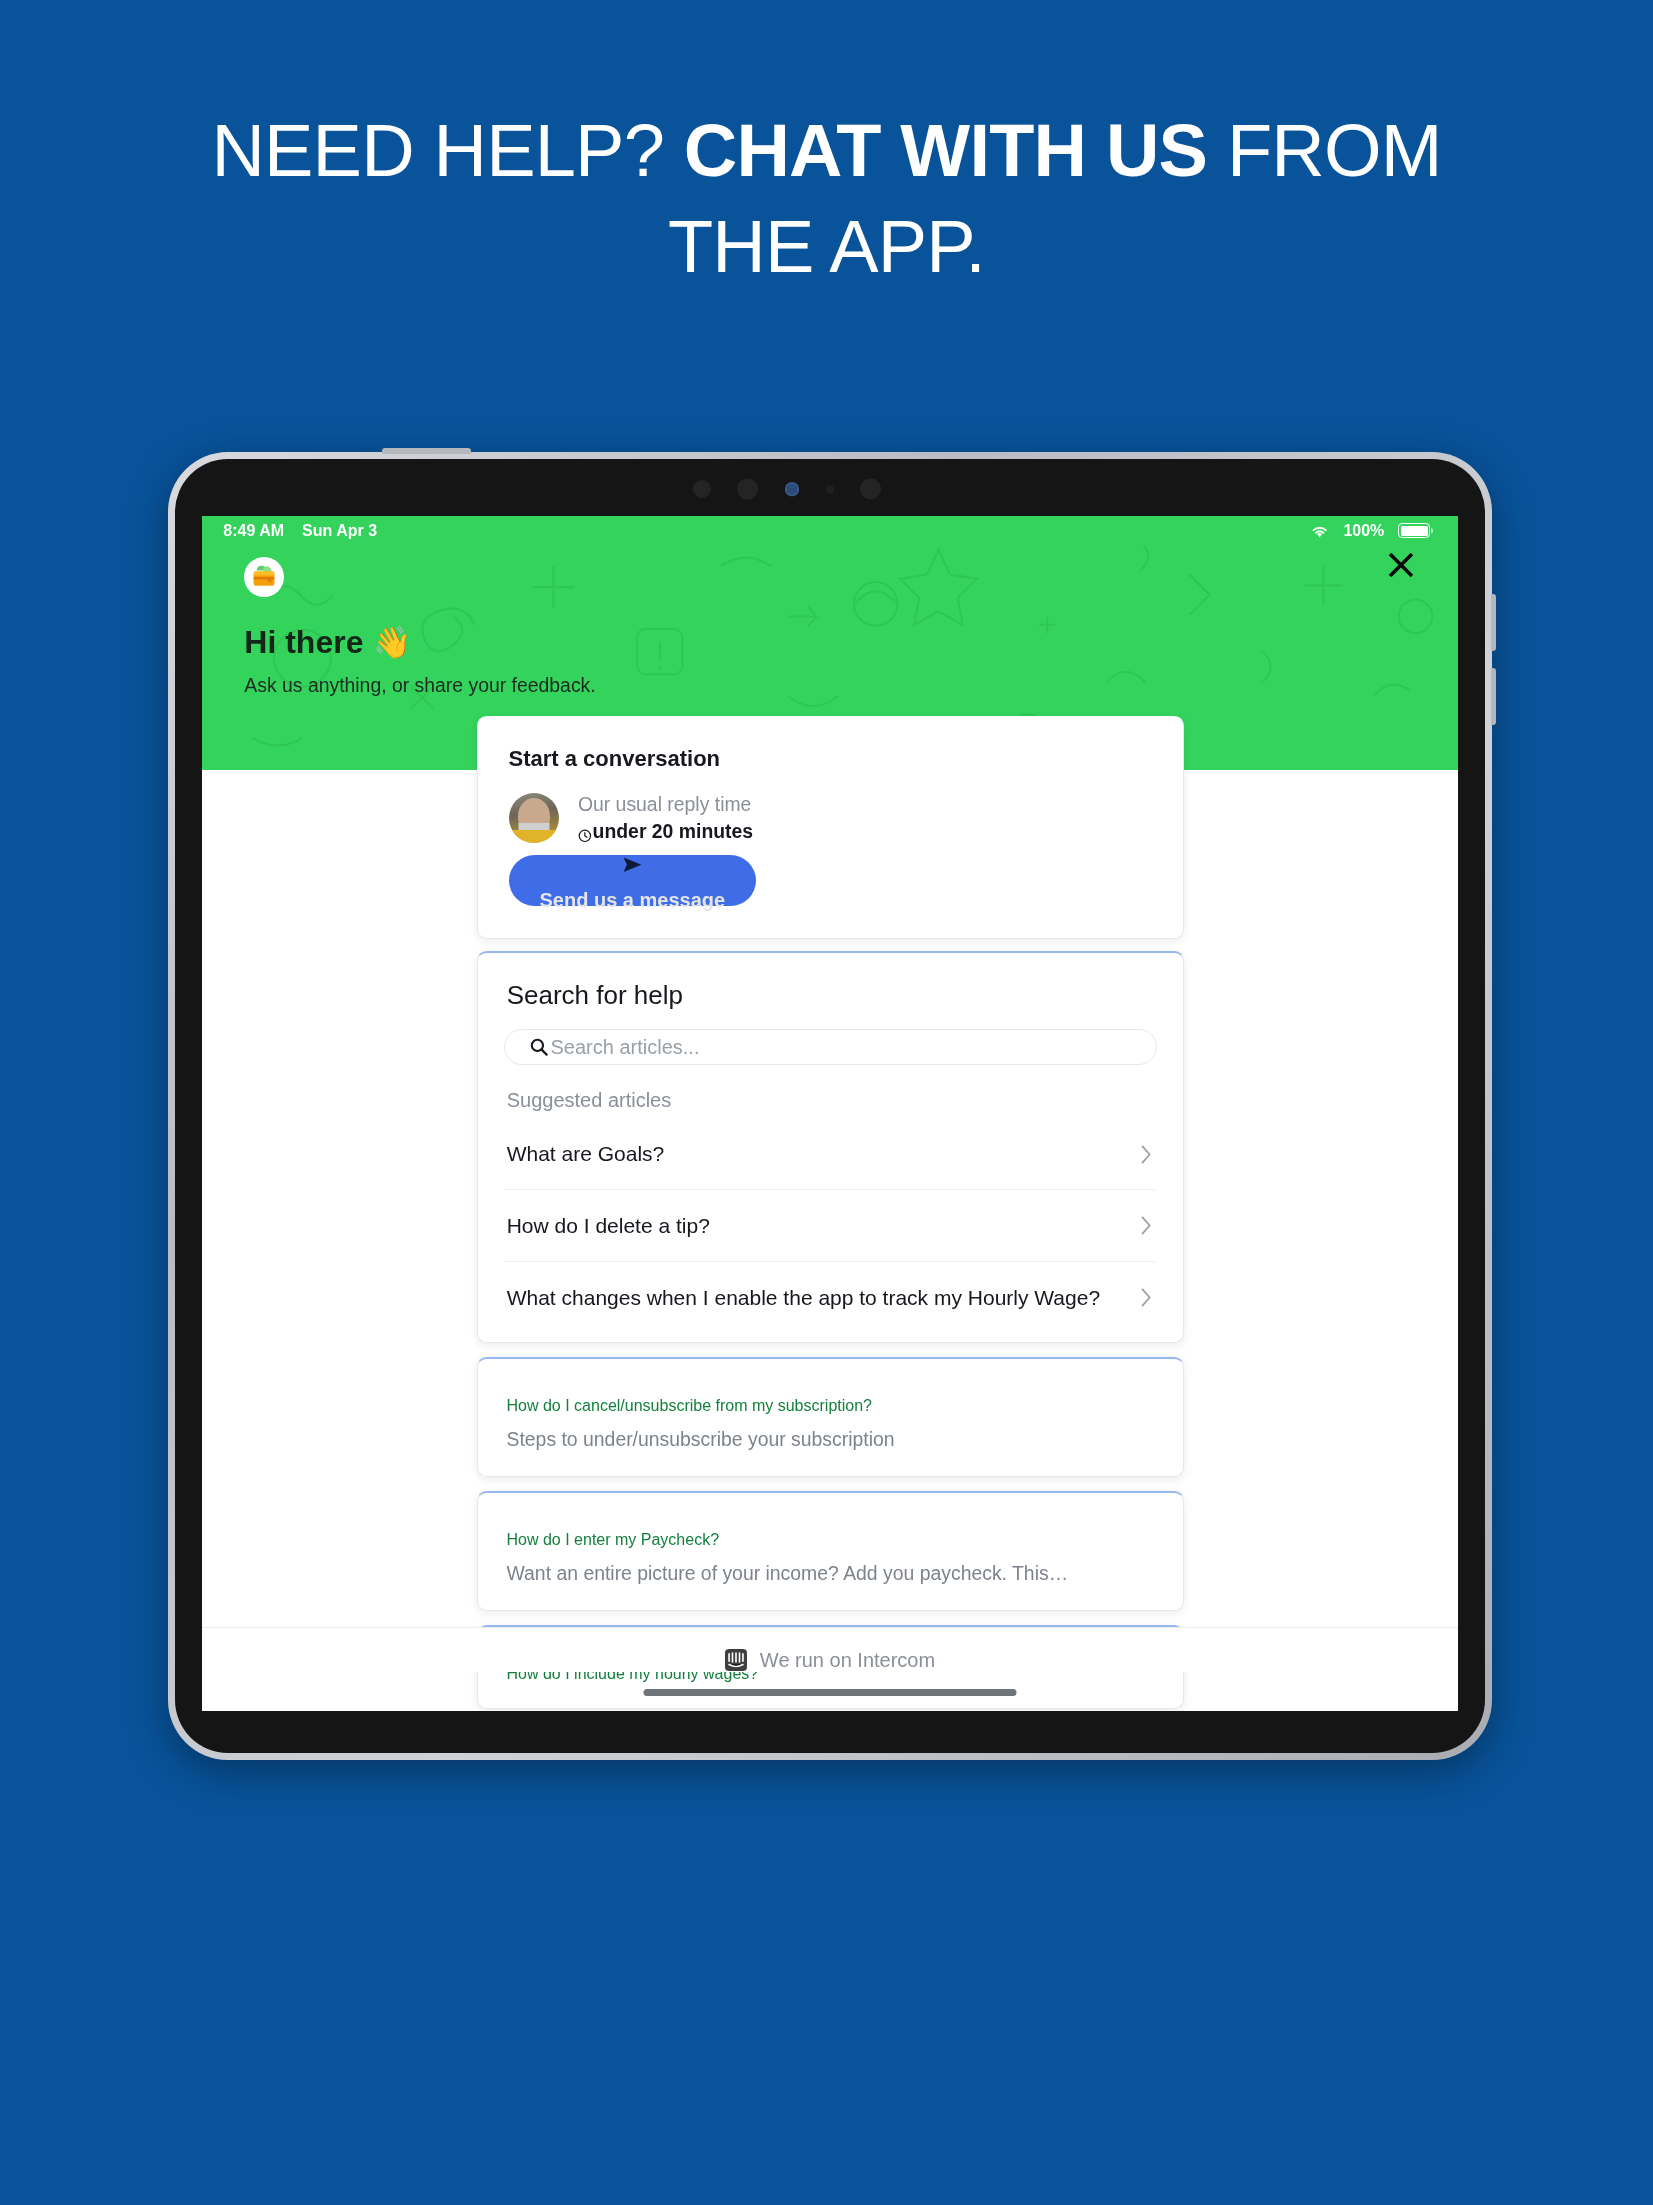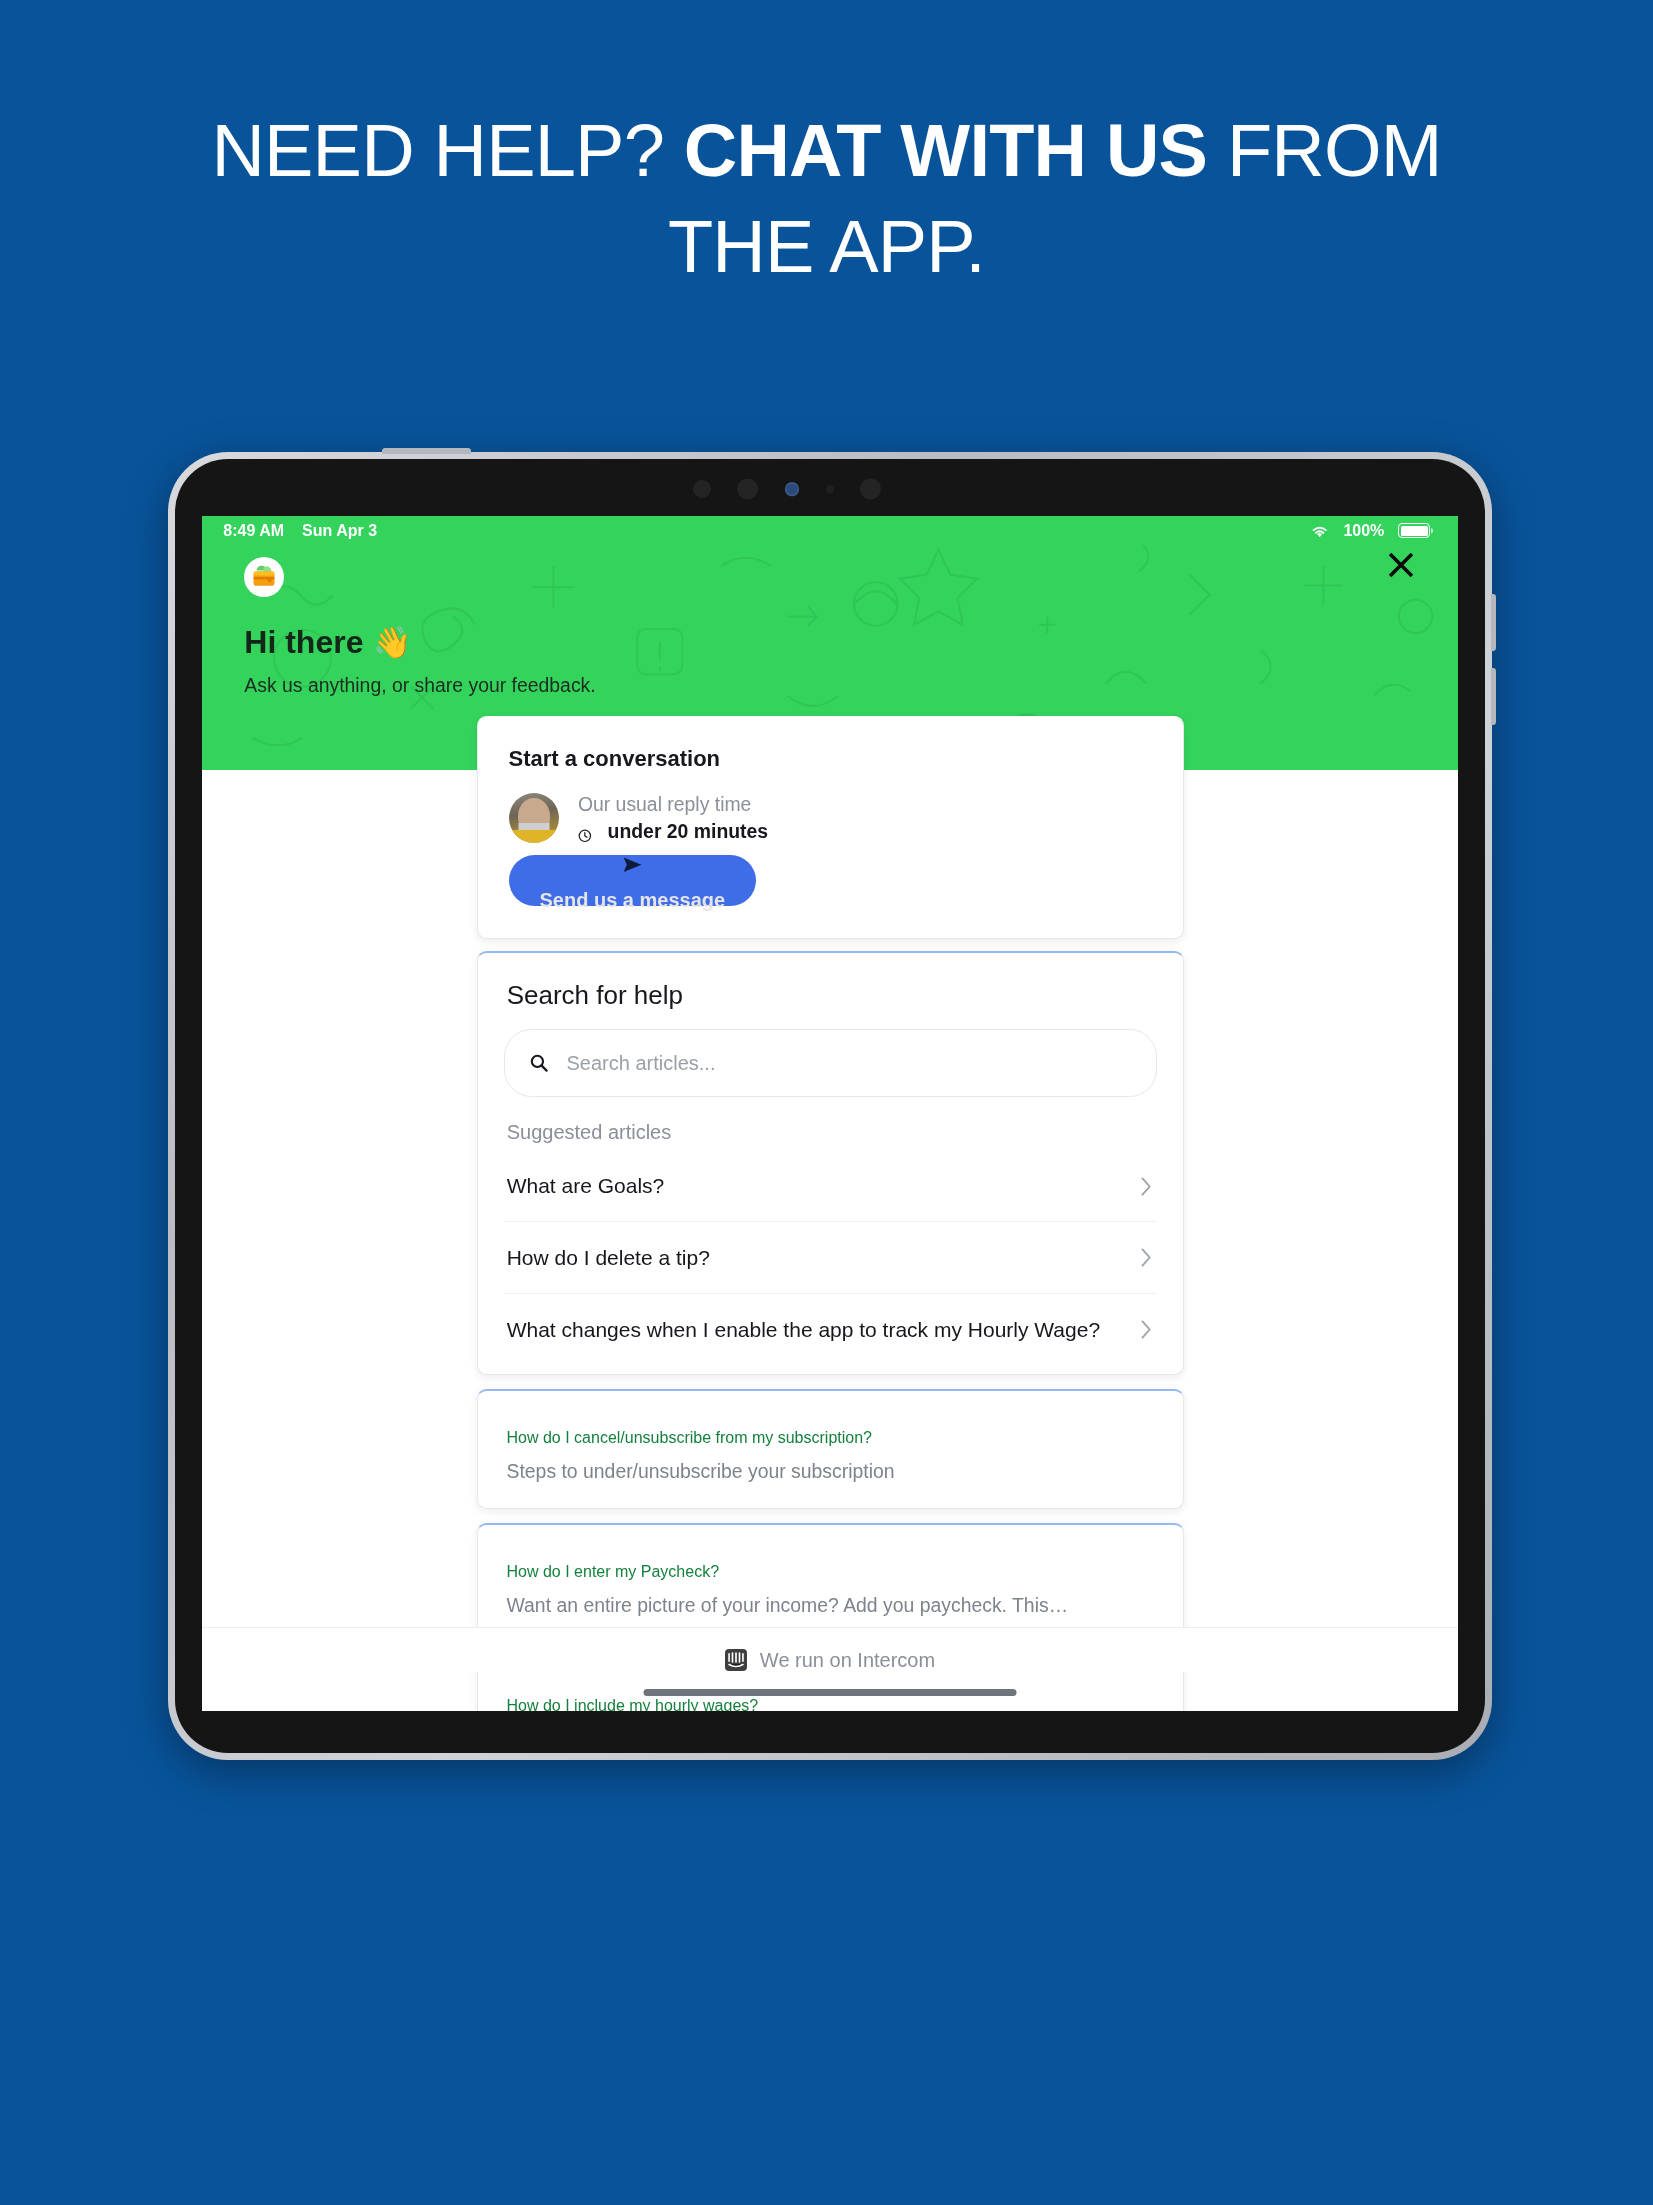--- a/index.html
+++ b/index.html
@@ -155,42 +155,42 @@
   .conv-avatar .beard {
     position:absolute; left:50%; top:60%; transform:translateX(-50%);
     width:31px; height:21px; border-radius:0 0 50% 50%;
     background:#cfcfcf;
   }
   .conv-avatar .shirt {
     position:absolute; bottom:0; left:0; width:100%; height:13px;
     background:#e0b428;
   }
   .reply-top { font-size:19.4px; color:#8a8f98; }
-  .reply-bottom { font-size:19.4px; color:#16181d; font-weight:600; display:flex; align-items:center; gap:16px; margin-top:4.8px; }
+  .reply-bottom { font-size:19.4px; color:#16181d; font-weight:600; display:flex; align-items:center; gap:1px; margin-top:4.8px; }
   .clock-ico { width:13.7px; height:13.7px; flex:none; }
   .send-btn {
     margin-top:12px;
     display:inline-flex; align-items:center; gap:14.5px;
     background:#3F6DE8; color:#e5e5e5;
     border:none; border-radius:37px;
     padding:0 31px; height:51px;
     font-size:20px; font-weight:600;
     font-family:"Liberation Sans", sans-serif;
     cursor:pointer;
     flex-direction:column;
   }
   .send-ico { width:21px; height:19.4px; flex:none; }
 
   
   .search-card { padding:27.4px 26px 0 26px; margin-top:11.3px; }
   .search-title { font-size:26px; color:#16181d; font-weight:400; padding:0 3.2px; }
   .search-input-wrap {
     margin-top:18px;
-    height:68px; border:1.3px solid #e4e7ec; border-radius:27.4px;
-    display:flex; align-items:center; gap:18px; padding:0 24px;
+    height:36px; border:1.3px solid #e4e7ec; border-radius:27.4px;
+    display:flex; align-items:center; gap:2px; padding:0 24px;
   }
   .search-ico { width:20px; height:20px; flex:none; }
   .search-input {
     flex:1; border:none; outline:none; background:transparent;
     font-size:20px; color:#16181d;
     font-family:"Liberation Sans", sans-serif;
   }
   .search-input::placeholder { color:#9aa0a8; }
   .sugg-label { margin-top:24px; padding:0 3.2px; font-size:20px; color:#8a8f98; }
   .sugg-list { margin-top:6.5px; }

